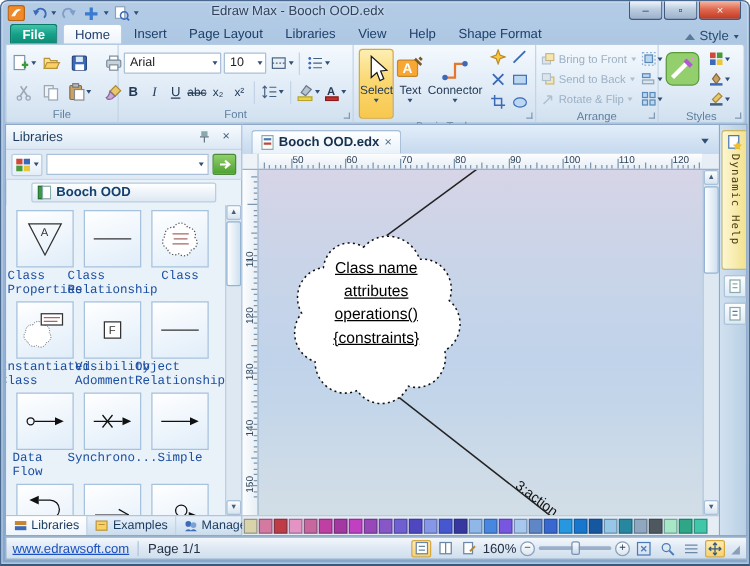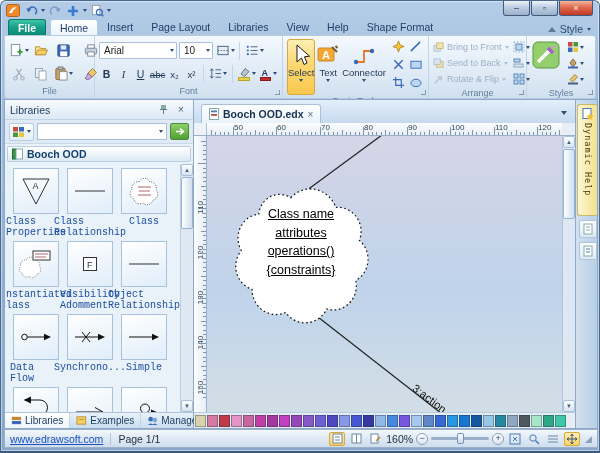--- a/index.html
+++ b/index.html
@@ -65,21 +65,21 @@
   
   .libpanel { width:190px; background:#e9f1f9; border:1px solid #8fa8c8; display:flex; flex-direction:column; }
   .lib-header { height:20px; display:flex; align-items:center; padding:0 5px; gap:4px;
     background:linear-gradient(#f7fbfe,#dce8f4); border-bottom:1px solid #c3d4e6; font-size:10.5px; color:#1a3a5f; }
   .lib-header .hbtn { margin-left:auto; width:14px; height:13px; display:flex; align-items:center; justify-content:center; color:#44607e; font-size:10px; }
   .lib-header .hbtn + .hbtn { margin-left:0; }
   .lib-toolbar { height:24px; display:flex; align-items:center; gap:3px; padding:0 4px; background:#e0eaf5; border-bottom:1px solid #c9d9e9; }
   .cat-btn { display:flex; align-items:center; gap:2px; height:18px; padding:0 2px; border:1px solid #b9cde2; border-radius:2px; background:linear-gradient(#fff,#e4eef8); }
   .searchbox { flex:1; height:17px; background:#fff; border:1px solid #a9c0d8; display:flex; align-items:center; justify-content:flex-end; padding:0 3px; }
   .go-btn { width:19px; height:17px; border:1px solid #4a8a3a; border-radius:2px; background:linear-gradient(#8fd06a,#4fa032); display:flex; align-items:center; justify-content:center; }
-  .section-bar { height:16px; margin:2px 2px; display:flex; align-items:center; gap:4px; padding:0 4px;
+  .section-bar { height:16px; margin:2px 20px; display:flex; align-items:center; gap:4px; padding:0 4px;
     background:linear-gradient(#ffffff,#dde8f3); border:1px solid #b9cde2; border-radius:2px;
     font-size:10.5px; font-weight:bold; color:#13406e; }
   .shape-area { position:relative; flex:1; overflow:hidden; padding:4px 0 0 5px; background:#e9f1f9; }
   .shape-grid { display:grid; grid-template-columns:repeat(3,52px); column-gap:2px; width:160px; }
   .shape-item { display:flex; flex-direction:column; align-items:center; }
   .shape-cell { width:46px; height:46px; background:linear-gradient(160deg,#ffffff,#e0edf9); border:1px solid #a6c2dd;
     display:flex; align-items:center; justify-content:center; }
   .shape-label { font-size:10px; color:#1c4fa0; text-align:left; line-height:11px; padding:2px 0 3px; min-height:15px;font-family:Liberation Mono, monospace; }
   .vsb { position:absolute; right:0; top:0; bottom:0; width:13px; background:#dde8f2; border-left:1px solid #bccfe1; }
   .sb-btn { position:absolute; left:0; width:12px; height:12px; display:flex; align-items:center; justify-content:center;
@@ -189,20 +189,21 @@
       <span class="car sm"></span>
       <span class="btn">
         <svg width="13" height="13" viewBox="0 0 14 14">
             <rect x="1.5" y="1.5" width="8" height="10" fill="#fff" stroke="#8aa0b8"></rect>
             <circle cx="9" cy="9" r="3.2" fill="none" stroke="#3a6ab8" stroke-width="1.3"></circle>
             <line x1="11.3" y1="11.3" x2="13.2" y2="13.2" stroke="#3a6ab8" stroke-width="1.6"></line>
           </svg>
       </span>
       <span class="car sm"></span>
     </div>
+    <div class="wtitle">Edraw Max - Booch OOD.edx</div>
     <div class="winbtns">
       <span class="winbtn">–</span>
       <span class="winbtn">▫</span>
       <span class="winbtn close">×</span>
     </div>
   </div>
 
   <div class="tabrow">
     <div class="file-tab">File</div>
     <div class="tab active">Home</div>

